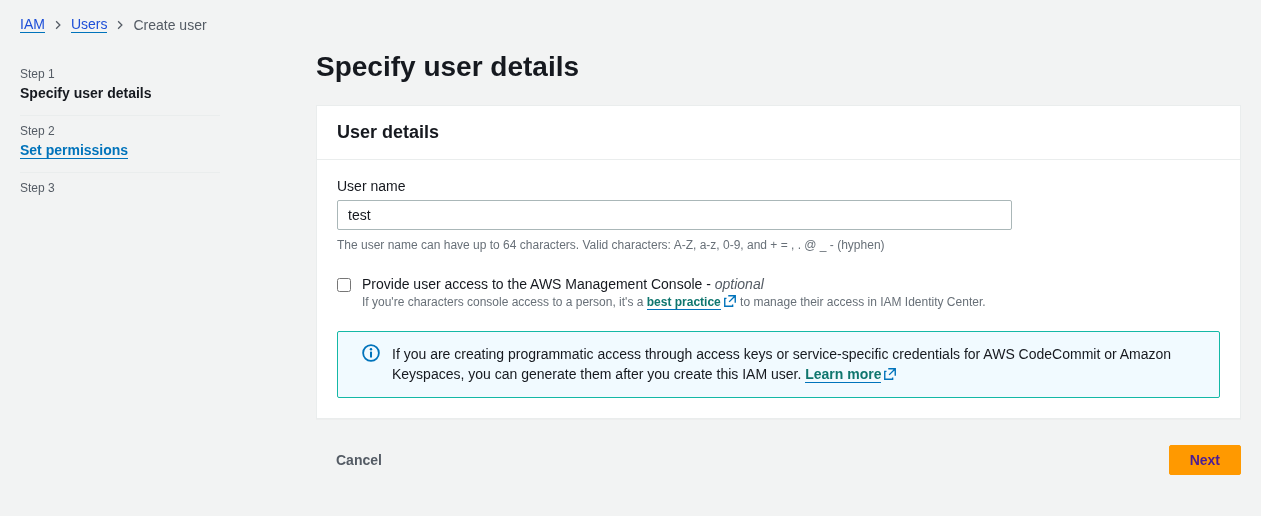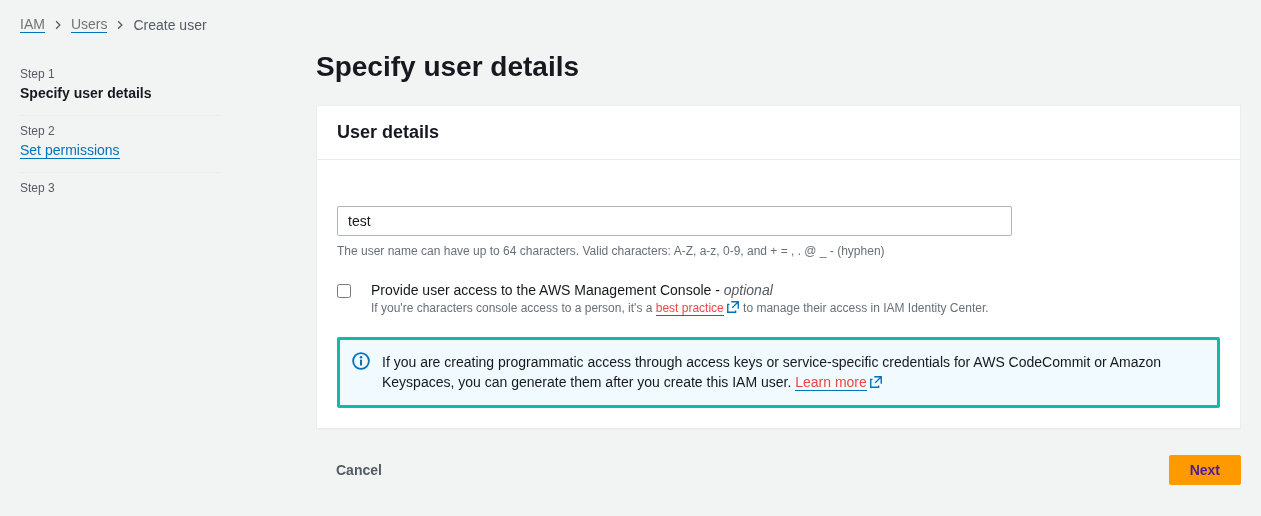--- a/index.html
+++ b/index.html
@@ -14,21 +14,21 @@
     }
     .breadcrumb {
       padding: 16px 20px 8px 20px;
       font-size: 14px;
       color: #545b64;
       display: flex;
       align-items: center;
       gap: 8px;
     }
     .breadcrumb a {
-      color: #737373;
+      color: #1d4ed8;
       text-decoration: none;
       border-bottom: 1px solid #0073bb;
     }
     .breadcrumb .chev {
       color: #545b64;
       font-weight: bold;
     }
     .breadcrumb .current {
       color: #545b64;
     }
@@ -48,20 +48,21 @@
     }
     .step-block:last-child { border-bottom: none; }
     .step-num {
       font-size: 12px;
       color: #545b64;
       margin-bottom: 4px;
     }
     .step-title {
       font-size: 14px;
       color: #545b64;
+      font-weight: bold;
     }
     .step-title.active {
       color: #16191f;
       font-weight: bold;
     }
     .step-title.link {
       color: #0073bb;
       border-bottom: 1px solid #0073bb;
       display: inline;
     }
@@ -100,31 +101,30 @@
     }
     .text-input {
       width: 675px;
       max-width: 100%;
       padding: 6px 10px;
       font-size: 14px;
       border: 1px solid #aab7b8;
       border-radius: 2px;
       color: #16191f;
       background: #fff;
-      margin-top: 28px;
     }
     .hint {
       font-size: 12px;
       color: #687078;
       margin-top: 8px;
     }
     .checkbox-row {
       display: flex;
       align-items: flex-start;
-      gap: 20px;
+      gap: 11px;
       margin-top: 24px;
     }
     .checkbox {
       width: 14px;
       height: 14px;
       margin-top: 2px;
       flex-shrink: 0;
     }
     .checkbox-label {
       font-size: 14px;
@@ -133,36 +133,37 @@
     .checkbox-label .optional {
       font-style: italic;
       color: #545b64;
     }
     .checkbox-desc {
       font-size: 12px;
       color: #687078;
       margin-top: 2px;
     }
     .inline-link {
-      color: #ef4444;
+      color: #0f766e;
       text-decoration: none;
       border-bottom: 1px solid #0073bb;
+      font-weight: bold;
     }
     .ext-icon {
       display: inline-flex;
       vertical-align: -2px;
       margin-left: 2px;
     }
     .ext-icon svg { width: 14px; height: 14px; }
     .info-box {
       margin-top: 22px;
-      border: 3px solid #14b8a6;
+      border: 1px solid #14b8a6;
       background: #f1faff;
       border-radius: 2px;
-      padding: 12px 12px;
+      padding: 12px 24px;
       display: flex;
       gap: 12px;
       align-items: flex-start;
     }
     .info-icon svg { width: 18px; height: 18px; }
     .info-text {
       font-size: 14px;
       color: #16191f;
       line-height: 1.45;
     }
@@ -226,20 +227,21 @@
   </nav>
 
   <main class="main">
     <h1 class="page-title">Specify user details</h1>
 
     <section class="panel">
       <div class="panel-header">
         <h2>User details</h2>
       </div>
       <div class="panel-body">
+        <label class="field-label">User name</label>
         <input type="text" class="text-input" value="test" style="">
         <div class="hint">The user name can have up to 64 characters. Valid characters: A-Z, a-z, 0-9, and + = , . @ _ - (hyphen)</div>
 
         <div class="checkbox-row">
           <input type="checkbox" class="checkbox" style="">
           <div>
             <div class="checkbox-label">
               <span>Provide user access to the AWS Management Console - </span><span class="optional">optional</span>
             </div>
             <div class="checkbox-desc">

